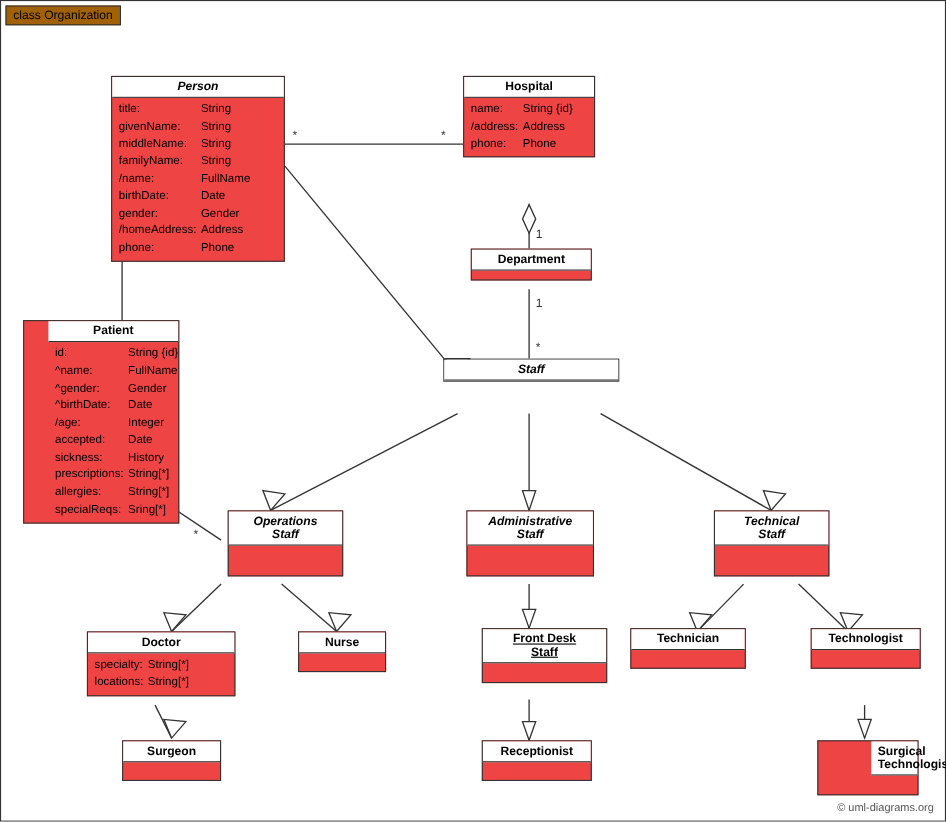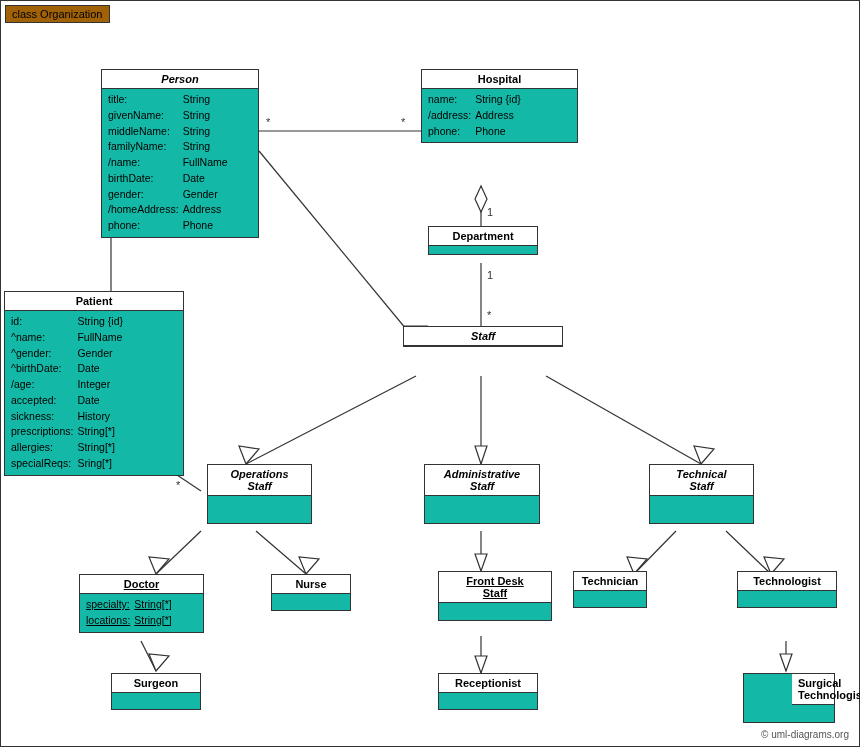--- a/index.html
+++ b/index.html
@@ -14,21 +14,21 @@
     }
     #diagram-container {
       width: 860px;
       height: 747px;
       position: relative;
       border: 1px solid #333;
     }
     .class-box {
       position: absolute;
       border: 1px solid #333;
-      background: #14b8a6;
+      background: #ef4444;
       text-align: center;
     }
     .class-title {
       border-bottom: 1px solid #333;
       padding: 3px 6px;
       font-weight: bold;
       background: #fff;
     }
     .class-title.italic {
       font-style: italic;
@@ -178,21 +178,21 @@
             </tr>
         <tr>
               <td>phone:</td>
               <td>Phone</td>
             </tr>
       </tbody>
         </table>
     </div>
   </div>
 
-  <div class="class-box" style="left:420px; top:68px; width:157px;">
+  <div class="class-box" style="left:420px; top:68px; width:120px;">
     <div class="class-title">Hospital</div>
     <div class="class-attrs">
       <table>
         <tbody>
             <tr>
               <td>name:</td>
               <td>String {id}</td>
             </tr>
         <tr>
               <td>/address:</td>
@@ -200,21 +200,21 @@
             </tr>
         <tr>
               <td>phone:</td>
               <td>Phone</td>
             </tr>
       </tbody>
         </table>
     </div>
   </div>
 
-  <div class="class-box" style="left:3px; top:290px; width:180px;">
+  <div class="class-box" style="left:20px; top:290px; width:142px;padding-left:22px;">
     <div class="class-title">Patient</div>
     <div class="class-attrs">
       <table>
         <tbody>
             <tr>
               <td>id:</td>
               <td>String {id}</td>
             </tr>
         <tr>
               <td>^name:</td>
@@ -274,21 +274,21 @@
   <div class="class-box" style="left:423px; top:463px; width:116px; min-height:60px;text-align:center;">
     <div class="class-title italic">Administrative<br>Staff</div>
     <div class="class-attrs" style="height:6px;"></div>
   </div>
 
   <div class="class-box" style="left:648px; top:463px; width:105px; min-height:60px;">
     <div class="class-title italic">Technical<br>Staff</div>
     <div class="class-attrs" style="height:6px;"></div>
   </div>
 
-  <div class="class-box" style="left:78px; top:573px; width:125px;text-decoration:underline;">
+  <div class="class-box" style="left:78px; top:573px; width:135px;">
     <div class="class-title">Doctor</div>
     <div class="class-attrs">
       <table>
         <tbody>
             <tr>
               <td>specialty:</td>
               <td>String[*]</td>
             </tr>
         <tr>
               <td>locations:</td>
@@ -302,21 +302,21 @@
   <div class="class-box" style="left:270px; top:573px; width:80px;">
     <div class="class-title">Nurse</div>
     <div class="class-attrs" style="height:16px;"></div>
   </div>
 
   <div class="class-box" style="left:437px; top:570px; width:114px; min-height:50px;text-decoration:underline;">
     <div class="class-title">Front Desk<br>Staff</div>
     <div class="class-attrs" style="height:8px;"></div>
   </div>
 
-  <div class="class-box" style="left:572px; top:570px; width:74px;">
+  <div class="class-box" style="left:572px; top:570px; width:105px;">
     <div class="class-title">Technician</div>
     <div class="class-attrs" style="height:16px;"></div>
   </div>
 
   <div class="class-box" style="left:736px; top:570px; width:100px;">
     <div class="class-title">Technologist</div>
     <div class="class-attrs" style="height:16px;"></div>
   </div>
 
   <div class="class-box" style="left:110px; top:672px; width:90px;">

